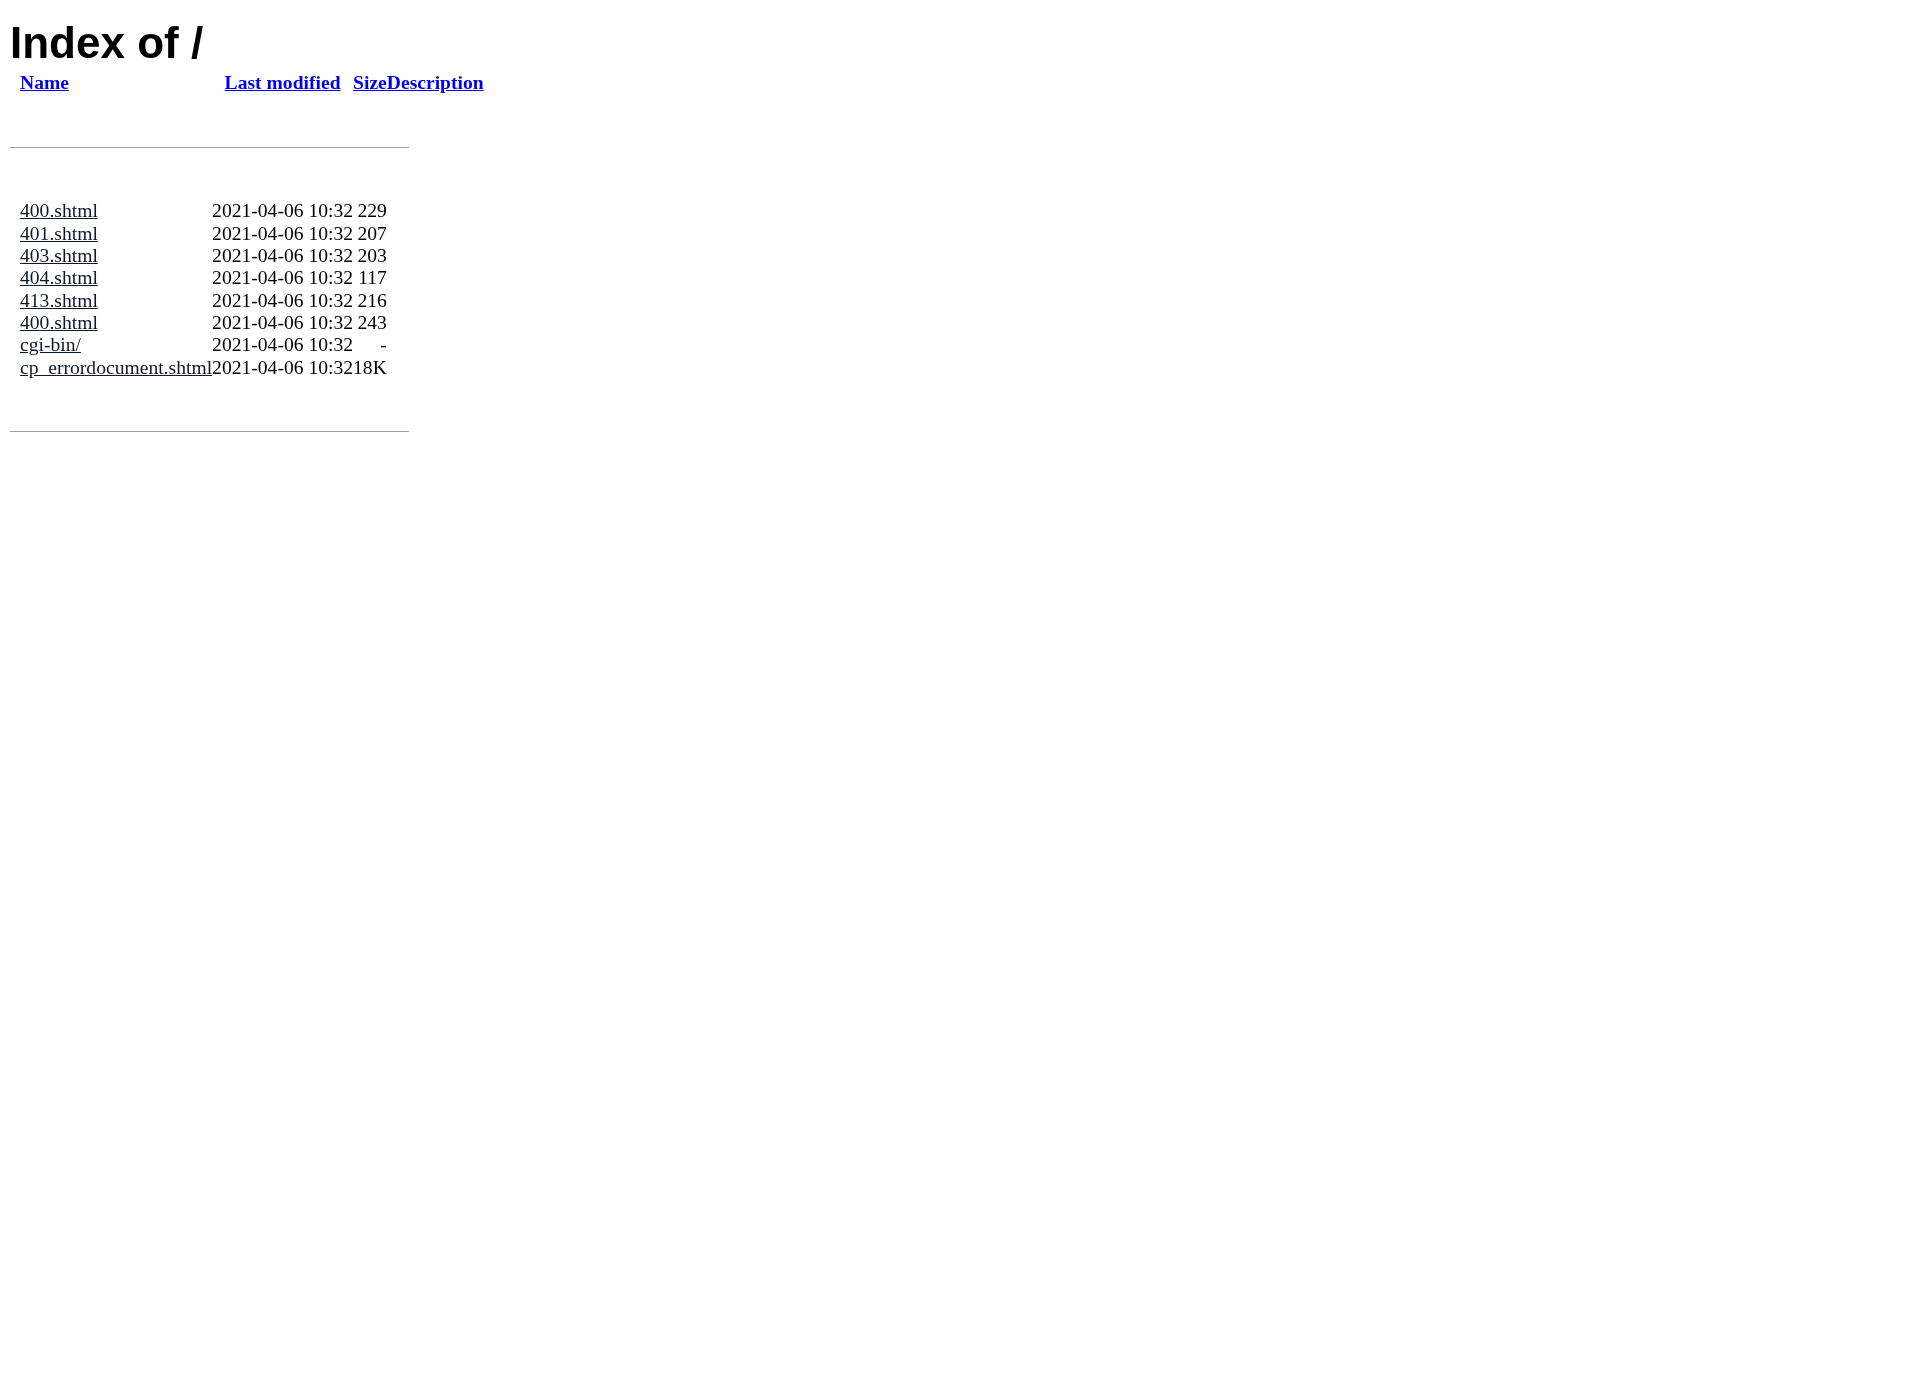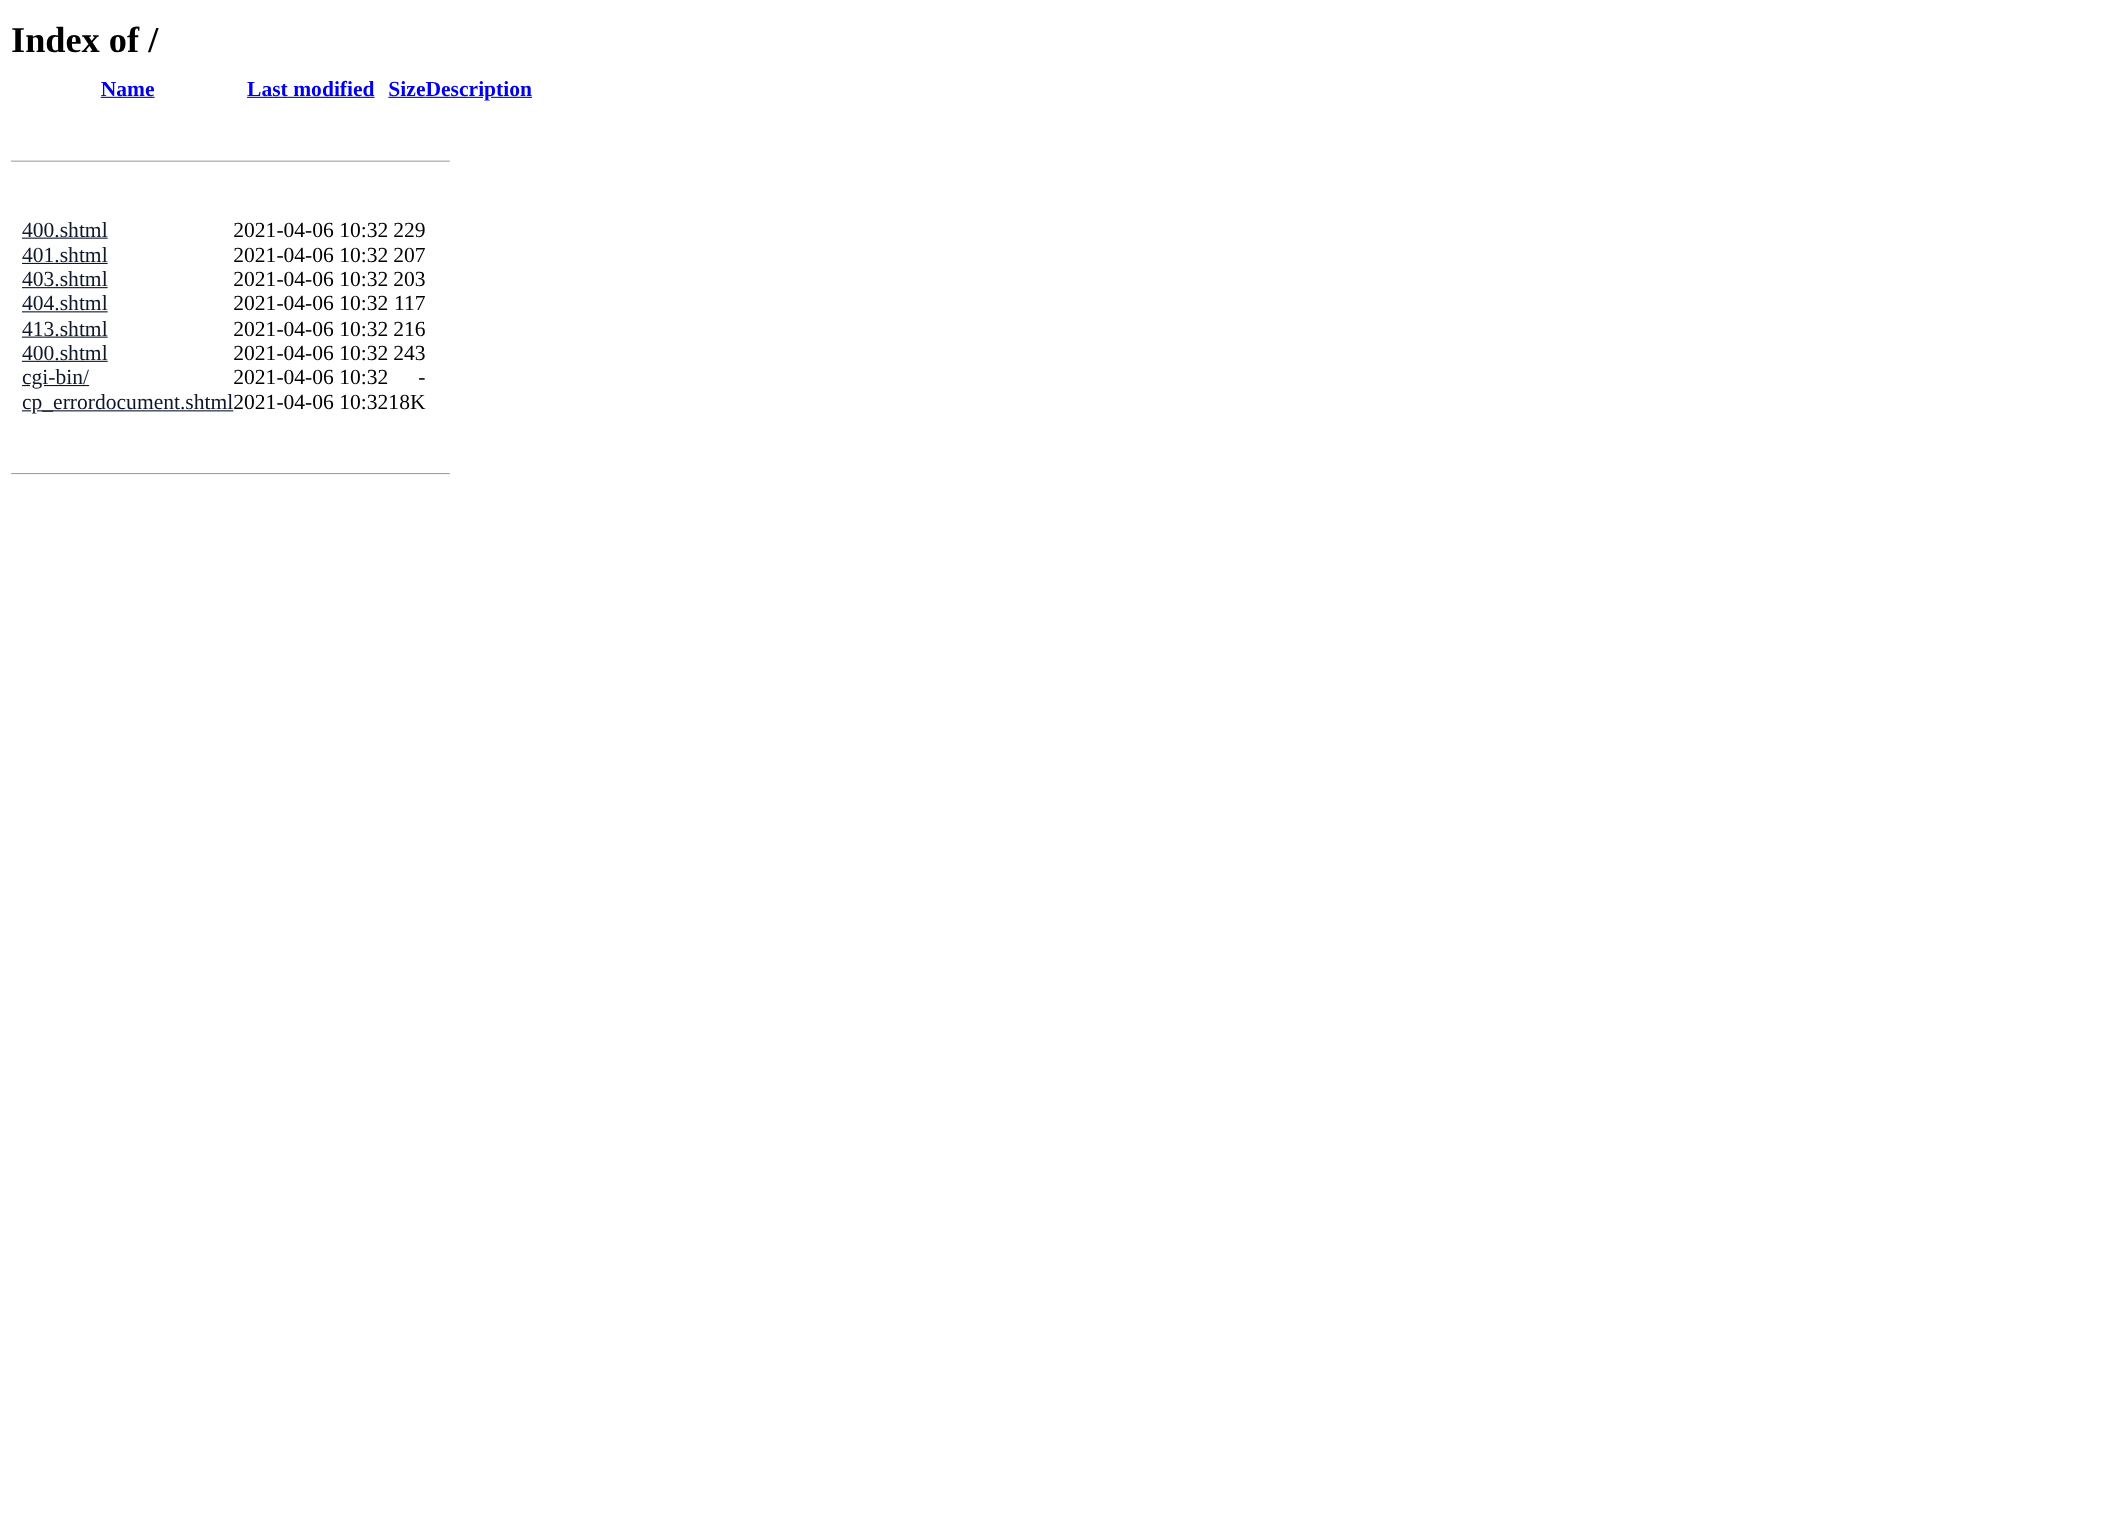--- a/index.html
+++ b/index.html
@@ -14,25 +14,25 @@
     overflow: hidden;
     font-family: "Liberation Serif", "DejaVu Serif", serif;
     color: #000000;
     -webkit-font-smoothing: antialiased;
   }
   .page {
     padding: 10px 10px 0 10px;
     box-sizing: border-box;
   }
   h1.page-title {
-    font-family: Liberation Serif, serif;
-    font-size: 33px;
+    font-family: Liberation Sans, sans-serif;
+    font-size: 44px;
     line-height: 1.0;
     font-weight: bold;
-    margin: 11px 0 17px 0;
+    margin: 11px 0 7px 0;
     padding: 0;
     letter-spacing: 0px;
   }
   table.index-table {
     border-collapse: collapse;
     border-spacing: 0;
     font-size: 19.6px;
     line-height: 22.3px;
     margin: 0;
     padding: 0;
@@ -48,21 +48,20 @@
   
   td.col-icon, th.col-icon {
     width: 10px;
   }
   td.col-name, th.col-name {
     text-align: left;
     padding-right: 6px;
     min-width: 168px;
   }
   th.col-name {
-    text-align: center;
   }
   td.col-modified, th.col-modified {
     text-align: center;
     padding-right: 6px;
   }
   td.col-size, th.col-size {
     text-align: right;
     padding-right: 6px;
   }
   td.col-desc, th.col-desc {

